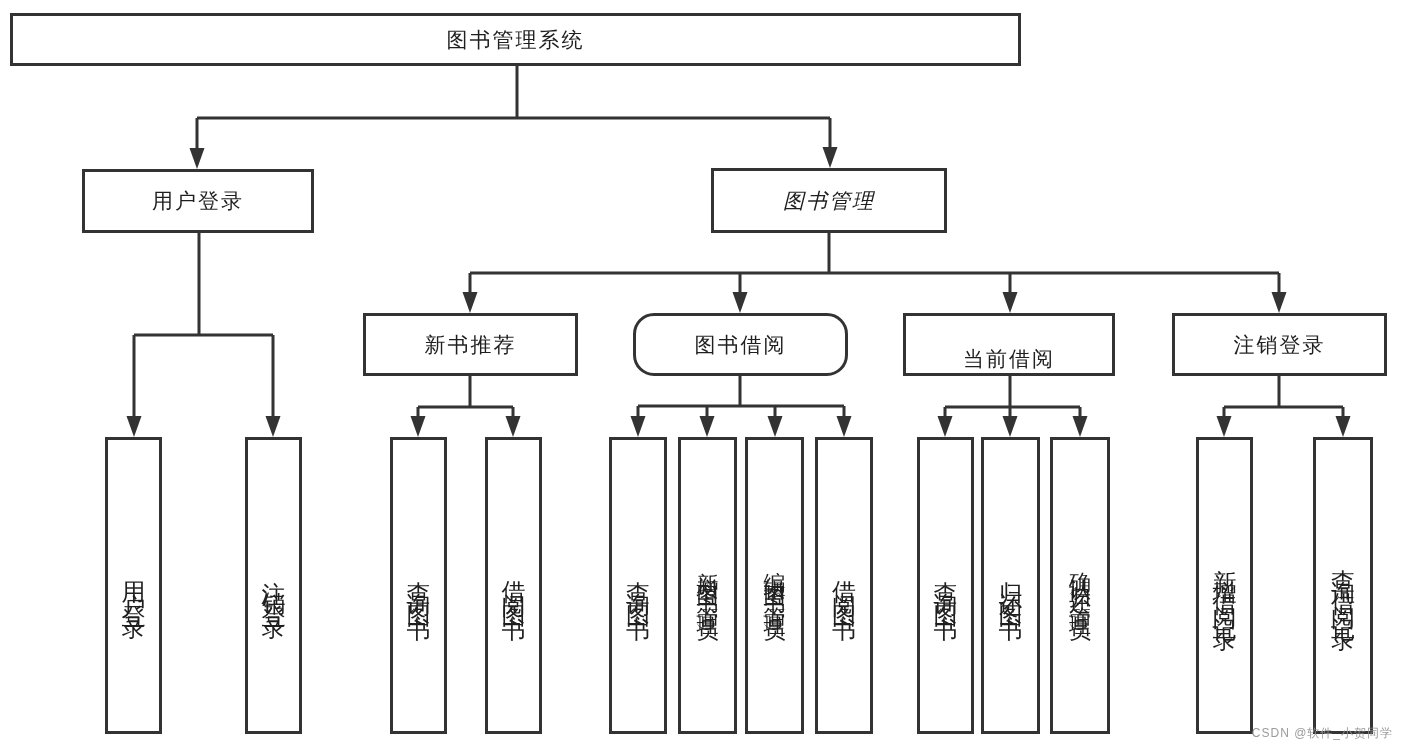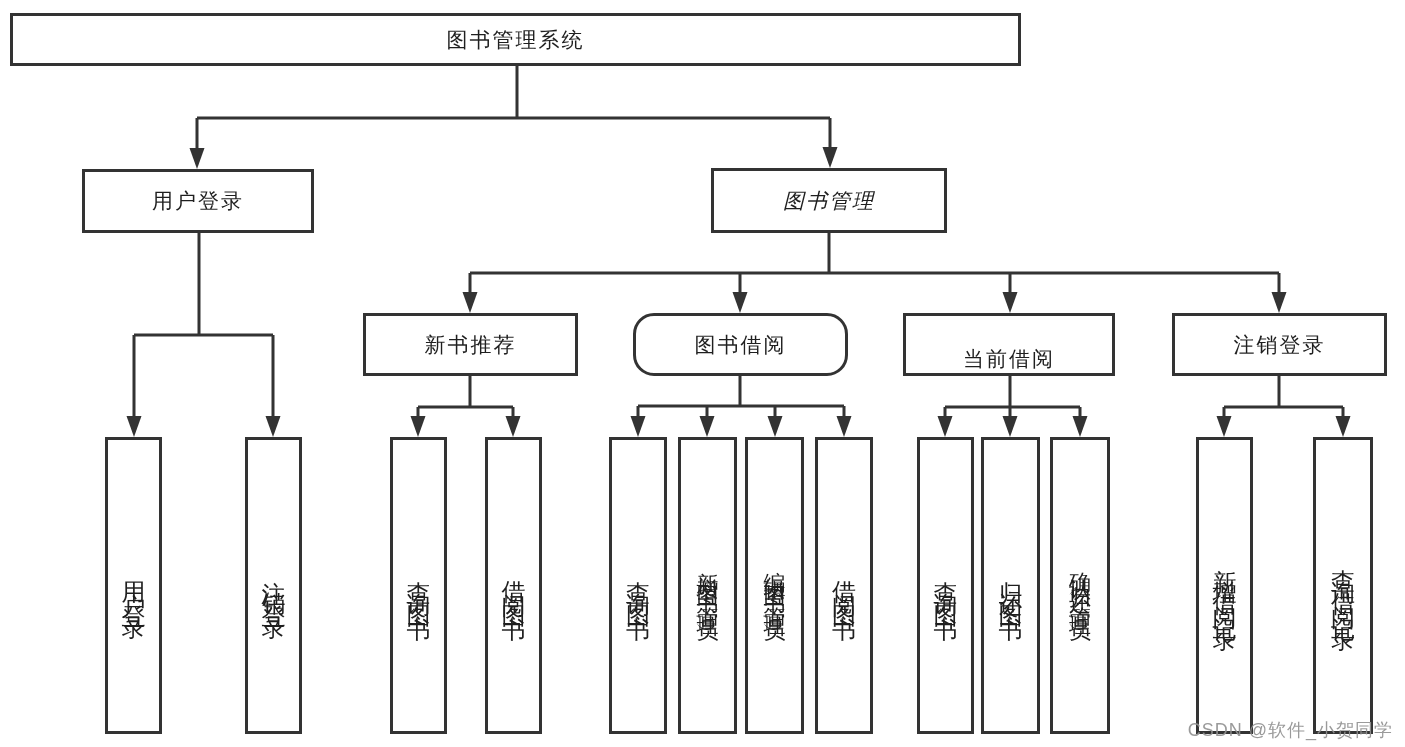--- a/index.html
+++ b/index.html
@@ -59,21 +59,21 @@
   .n-l13{left:745px;width:59px;}
   .n-l14{left:815px;width:58px;}
   .n-l15{left:917px;width:57px;}
   .n-l16{left:981px;width:59px;}
   .n-l17{left:1050px;width:60px;}
   .n-l18{left:1196px;width:57px;}
   .n-l19{left:1313px;width:60px;}
   #watermark{
     position:absolute;
     right:12px;bottom:5px;
-    font-size:18px;
+    font-size:12px;
     color:rgba(145,145,145,0.92);
     letter-spacing:1px;
     white-space:nowrap;
     z-index:5;
   }
 </style>
 </head>
 <body>
 
 <div id="stage">

